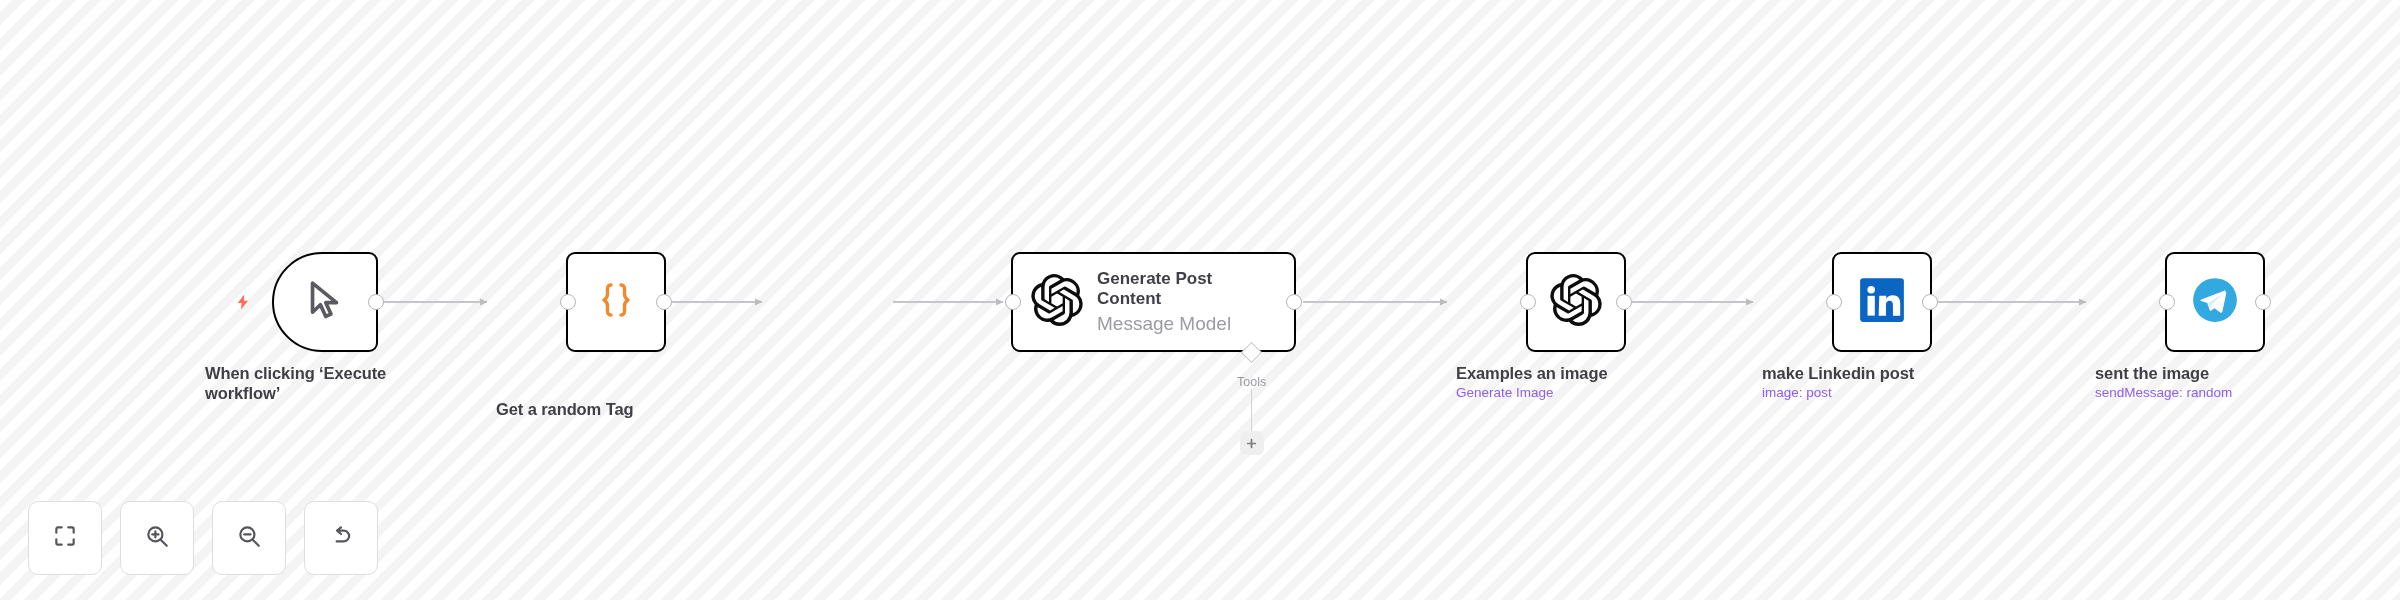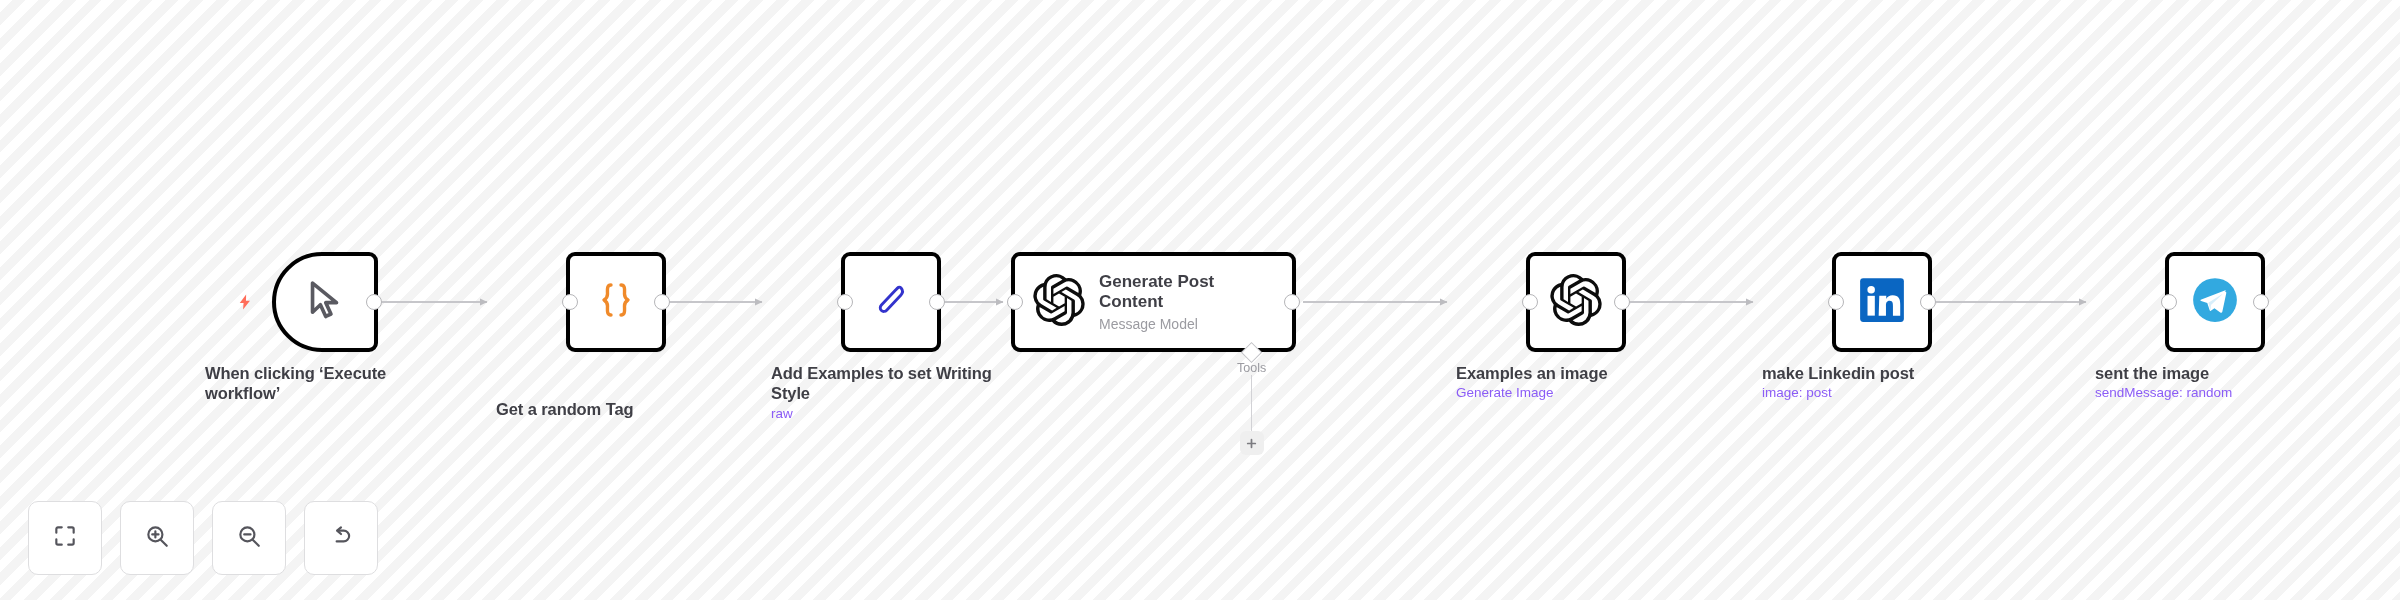--- a/index.html
+++ b/index.html
@@ -40,21 +40,21 @@
   .node {
     position: absolute;
     display: flex;
     flex-direction: column;
     align-items: center;
   }
 
   .node-box {
     position: relative;
     background: #ffffff;
-    border: 4px solid #000000;
+    border: 2px solid #000000;
     border-radius: 9px;
     box-sizing: border-box;
     display: flex;
     align-items: center;
     justify-content: center;
     box-shadow: 0 1px 2px rgba(0,0,0,0.035);
   }
 
   .node-box.square {
     width: 100px;
@@ -115,21 +115,21 @@
   
   .wide-text { display: flex; flex-direction: column; }
   .wide-title {
     font-size: 17px;
     font-weight: bold;
     color: #3f3f46;
     line-height: 1.17;
     max-width: 160px;
   }
   .wide-sub {
-    font-size: 14px;
+    font-size: 19px;
     color: #9b9ba1;
     margin-top: 4px;
   }
 
   
   .bolt {
     position: absolute;
     left: -40px;
     top: 50%;
     transform: translateY(-50%);
@@ -149,21 +149,21 @@
     width: 15px;
     height: 15px;
     background: #ffffff;
     border: 1.5px solid #c2c2c6;
     box-sizing: border-box;
     transform: rotate(45deg);
   }
   .tools-label {
     font-size: 12.5px;
     color: #9b9ba1;
-    margin-top: 1px;
+    margin-top: 15px;
   }
   .tools-line {
     width: 1.5px;
     flex: 1;
     background: #d2d2d6;
   }
   .tools-plus {
     width: 24px;
     height: 24px;
     border-radius: 6px;
@@ -252,35 +252,20 @@
           <path d="M29 9 C33.5 9 32.5 14 32.5 18 C32.5 22 36 24 36 24 C36 24 32.5 26 32.5 30 C32.5 34 33.5 39 29 39"></path>
         </svg>
       </span>
       <span class="port out"></span>
     </div>
     <div class="node-caption">
       <div class="node-title">Get a random Tag</div>
     </div>
   </div>
 
-  <div class="node" style="left:771px; top:252px;">
-    <div class="node-box square">
-      <span class="port in"></span>
-      <span>
-        <svg viewBox="0 0 48 48" width="46" height="46" fill="none" stroke="#3333cc" stroke-width="3" stroke-linecap="round" stroke-linejoin="round">
-          <path d="M34.5 11.5 C36.5 13.8 36.4 16.6 34.2 19 L19.5 34.6 C18 36.2 15.6 36.4 14 35 C12.3 33.5 12.4 31 14 29.3 L28.8 13.6 C31 11.2 32.6 9.4 34.5 11.5 Z"></path>
-        </svg>
-      </span>
-      <span class="port out"></span>
-    </div>
-    <div class="node-caption">
-      <div class="node-title">Add Examples to set Writing Style</div>
-      <div class="node-sub">raw</div>
-    </div>
-  </div>
 
   <div class="node" style="left:1011px; top:252px;">
     <div class="node-box wide">
       <span class="port in"></span>
       <span>
         <svg viewBox="0 0 24 24" width="52" height="52" fill="#0d0d0d">
           <path d="M22.28 9.82a5.99 5.99 0 0 0-.52-4.91 6.05 6.05 0 0 0-6.51-2.9A6.07 6.07 0 0 0 4.98 4.18a5.99 5.99 0 0 0-4 2.9 6.05 6.05 0 0 0 .74 7.1 5.98 5.98 0 0 0 .51 4.91 6.05 6.05 0 0 0 6.52 2.9A5.98 5.98 0 0 0 13.26 24a6.06 6.06 0 0 0 5.77-4.21 5.99 5.99 0 0 0 4-2.9 6.06 6.06 0 0 0-.75-7.07zm-9.02 12.6a4.48 4.48 0 0 1-2.88-1.04l.14-.08 4.78-2.76a.79.79 0 0 0 .39-.68v-6.74l2.02 1.17a.07.07 0 0 1 .04.06v5.58a4.5 4.5 0 0 1-4.5 4.49zM3.6 18.3a4.47 4.47 0 0 1-.54-3.01l.14.09 4.78 2.76a.77.77 0 0 0 .78 0l5.84-3.37v2.33a.08.08 0 0 1-.03.07l-4.84 2.79a4.5 4.5 0 0 1-6.13-1.65zM2.34 7.9a4.49 4.49 0 0 1 2.35-1.97V11.6a.77.77 0 0 0 .38.67l5.82 3.36-2.02 1.17a.8.8 0 0 1-.07 0l-4.83-2.79A4.5 4.5 0 0 1 2.34 7.9zm16.6 3.86-5.83-3.4L15.12 7.2a.07.07 0 0 1 .07 0l4.83 2.79a4.49 4.49 0 0 1-.68 8.1v-5.68a.79.79 0 0 0-.4-.66zm2.01-3.02-.14-.09-4.77-2.78a.78.78 0 0 0-.79 0L9.42 9.24V6.91a.07.07 0 0 1 .03-.07l4.83-2.79a4.49 4.49 0 0 1 6.67 4.65zM8.32 12.87 6.3 11.7a.08.08 0 0 1-.04-.06V6.07a4.49 4.49 0 0 1 7.37-3.45l-.14.08L8.7 5.46a.79.79 0 0 0-.39.68zm1.1-2.37 2.6-1.5 2.6 1.5v3l-2.6 1.5-2.6-1.5z"></path>
         </svg>
       </span>
       <span class="wide-text">

